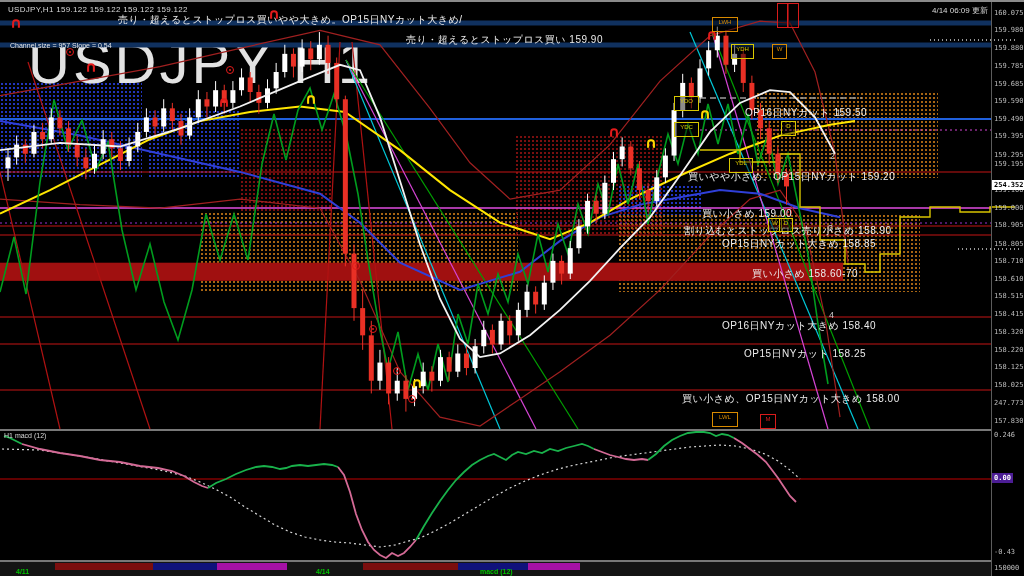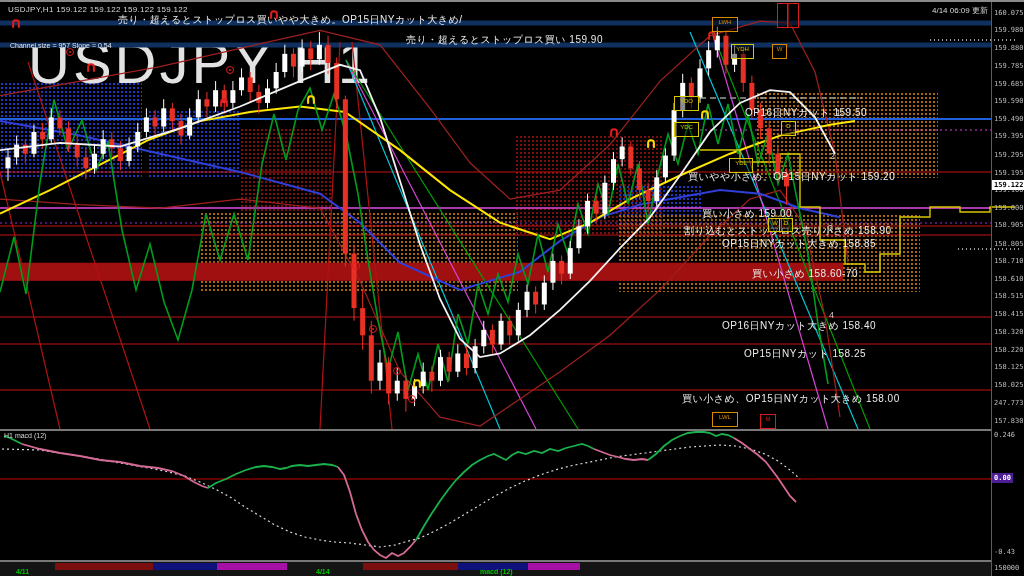--- a/index.html
+++ b/index.html
@@ -337,36 +337,36 @@
   <div id="axis">
       <div class="axis-label" style="top: 7px;">160.075</div>
       <div class="axis-label" style="top: 24px;">159.980</div>
       <div class="axis-label" style="top: 42px;">159.880</div>
       <div class="axis-label" style="top: 60px;">159.785</div>
       <div class="axis-label" style="top: 78px;">159.685</div>
       <div class="axis-label" style="top: 95px;">159.590</div>
       <div class="axis-label" style="top: 113px;">159.490</div>
       <div class="axis-label" style="top: 130px;">159.395</div>
       <div class="axis-label" style="top: 149px;">159.295</div>
-      <div class="axis-label" style="top: 167px;">159.195</div>
+      <div class="axis-label" style="top: 158px;">159.195</div>
       <div class="axis-label" style="top: 184px;">159.100</div>
       <div class="axis-label" style="top: 202px;">159.000</div>
       <div class="axis-label" style="top: 219px;">158.905</div>
       <div class="axis-label" style="top: 238px;">158.805</div>
       <div class="axis-label" style="top: 255px;">158.710</div>
       <div class="axis-label" style="top: 273px;">158.610</div>
       <div class="axis-label" style="top: 290px;">158.515</div>
       <div class="axis-label" style="top: 308px;">158.415</div>
       <div class="axis-label" style="top: 326px;">158.320</div>
       <div class="axis-label" style="top: 344px;">158.220</div>
       <div class="axis-label" style="top: 361px;">158.125</div>
       <div class="axis-label" style="top: 379px;">158.025</div>
       <div class="axis-label" style="top: 397px;">247.773</div>
       <div class="axis-label" style="top: 415px;">157.830</div>
-      <div class="badge" style="top: 178.065px; background: rgb(255, 255, 255); color: rgb(0, 0, 0);">159.122</div>
+      <div class="badge" style="top: 178.065px; background: rgb(255, 255, 255); color: rgb(0, 0, 0);">254.352</div>
       <div class="badge" style="top: 471px; background: #4c1d95; color: rgb(255, 255, 255);">0.00</div>
       <div class="axis-label" style="top: 429px;">0.246</div>
       <div class="axis-label" style="top: 546px;">-0.43</div>
       <div class="axis-label" style="top: 562px;">150000</div>
     </div>
   <div class="tl">
       <div id="tlinner">
         <div class="tl-seg" style="left: 55px; width: 98px; background: rgb(123, 14, 14);"></div>
         <div class="tl-seg" style="left: 153px; width: 64px; background: rgb(16, 18, 123);"></div>
         <div class="tl-seg" style="left: 217px; width: 70px; background: rgb(165, 17, 165);"></div>

